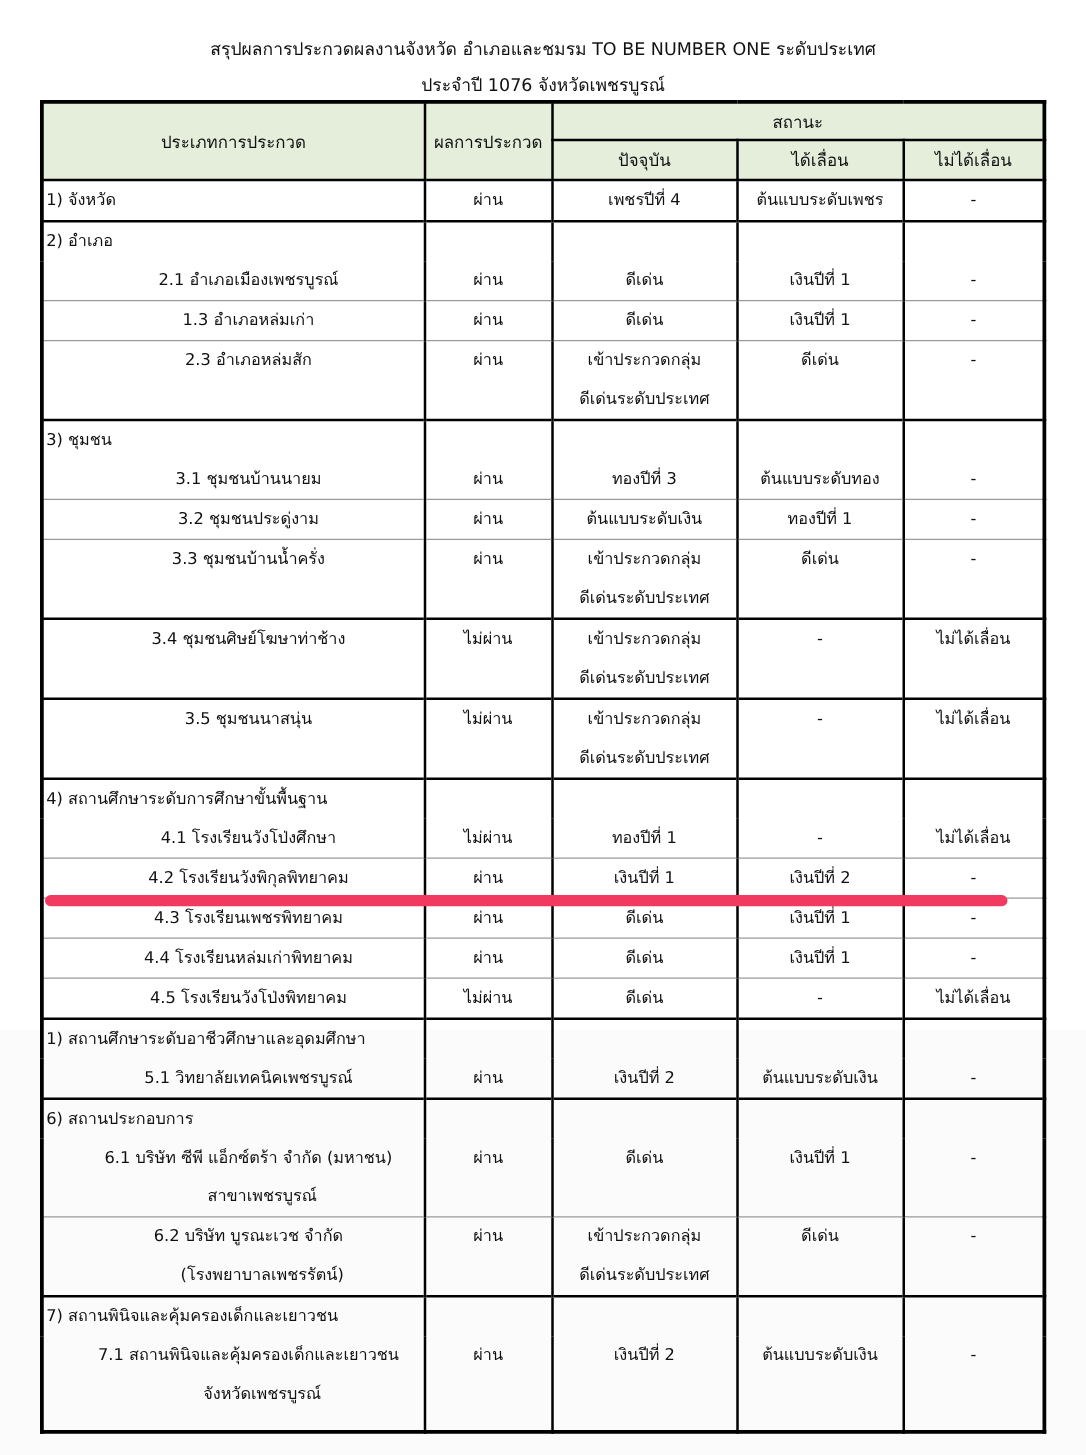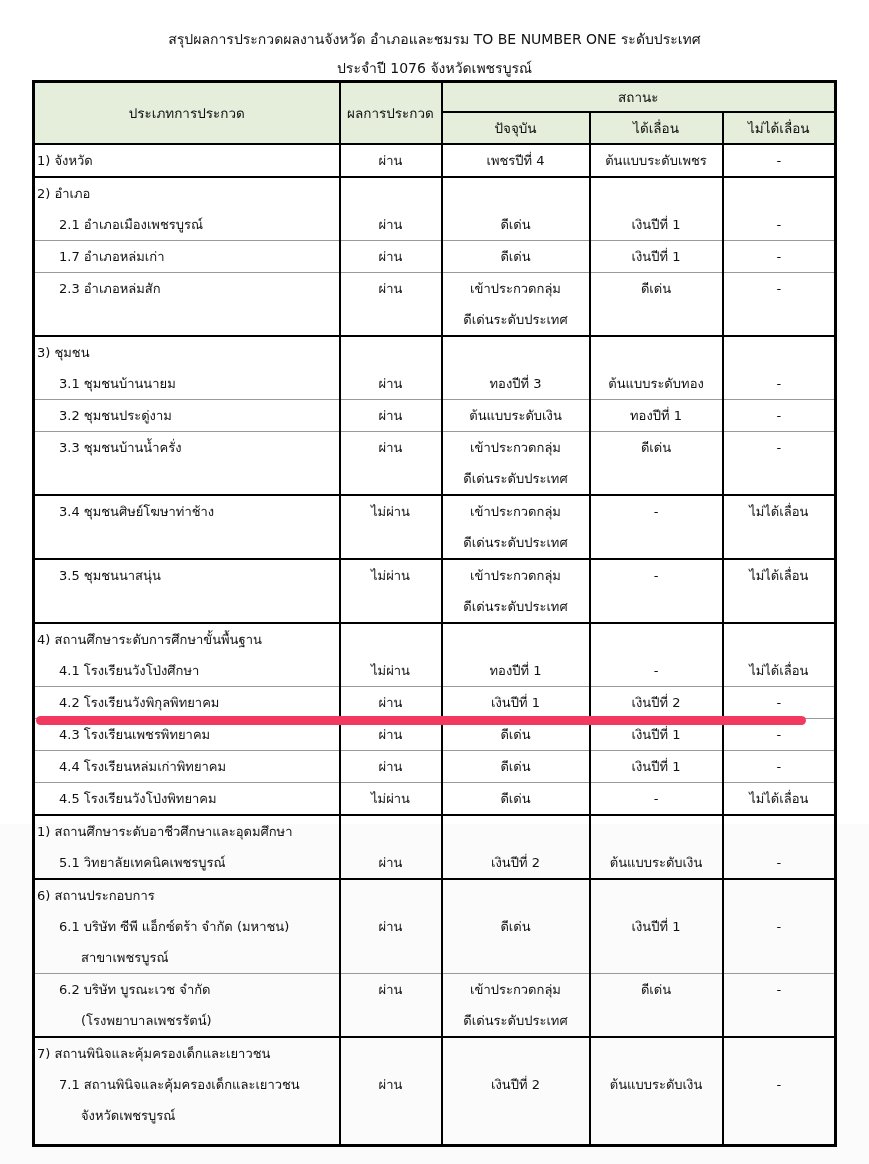--- a/index.html
+++ b/index.html
@@ -29,21 +29,21 @@
   th.h-top { height: 28px; }
   th.h-sub { height: 30px; text-align: center; }
   td {
     border-left: 2px solid #000; border-right: 2px solid #000;
     padding: 0; vertical-align: top; text-align: center;
   }
   tr.grp-start td { border-top: 2.5px solid #000; }
   tr.sub td { border-top: 1px solid #9a9a9a; }
   tr.grp-start.sub td { border-top: 2.5px solid #000; }
   td.name { text-align: left; padding-left: 2px; }
-  td.name.indent { padding-left: 24px; }
+  td.name.indent { padding-left: 24px; text-align: center; }
   .line { display: block; height: 31px; line-height: 31px; white-space: nowrap; }
   .indent2 { padding-left: 22px; }
   .highlight {
     position: absolute; left: 36px; top: 716px; width: 770px; height: 9px;
     background: #f2395f; border-radius: 5px;
   }
 </style>
 </head>
 <body>
 
@@ -112,21 +112,21 @@
           </td>
         <td>
             <span class="line">เงินปีที่ 1</span>
           </td>
         <td>
             <span class="line">-</span>
           </td>
       </tr>
       <tr class="sub">
         <td class="name indent">
-            <span class="line">1.7 อำเภอหล่มเก่า</span>
+            <span class="line">1.3 อำเภอหล่มเก่า</span>
           </td>
         <td>
             <span class="line">ผ่าน</span>
           </td>
         <td>
             <span class="line">ดีเด่น</span>
           </td>
         <td>
             <span class="line">เงินปีที่ 1</span>
           </td>

